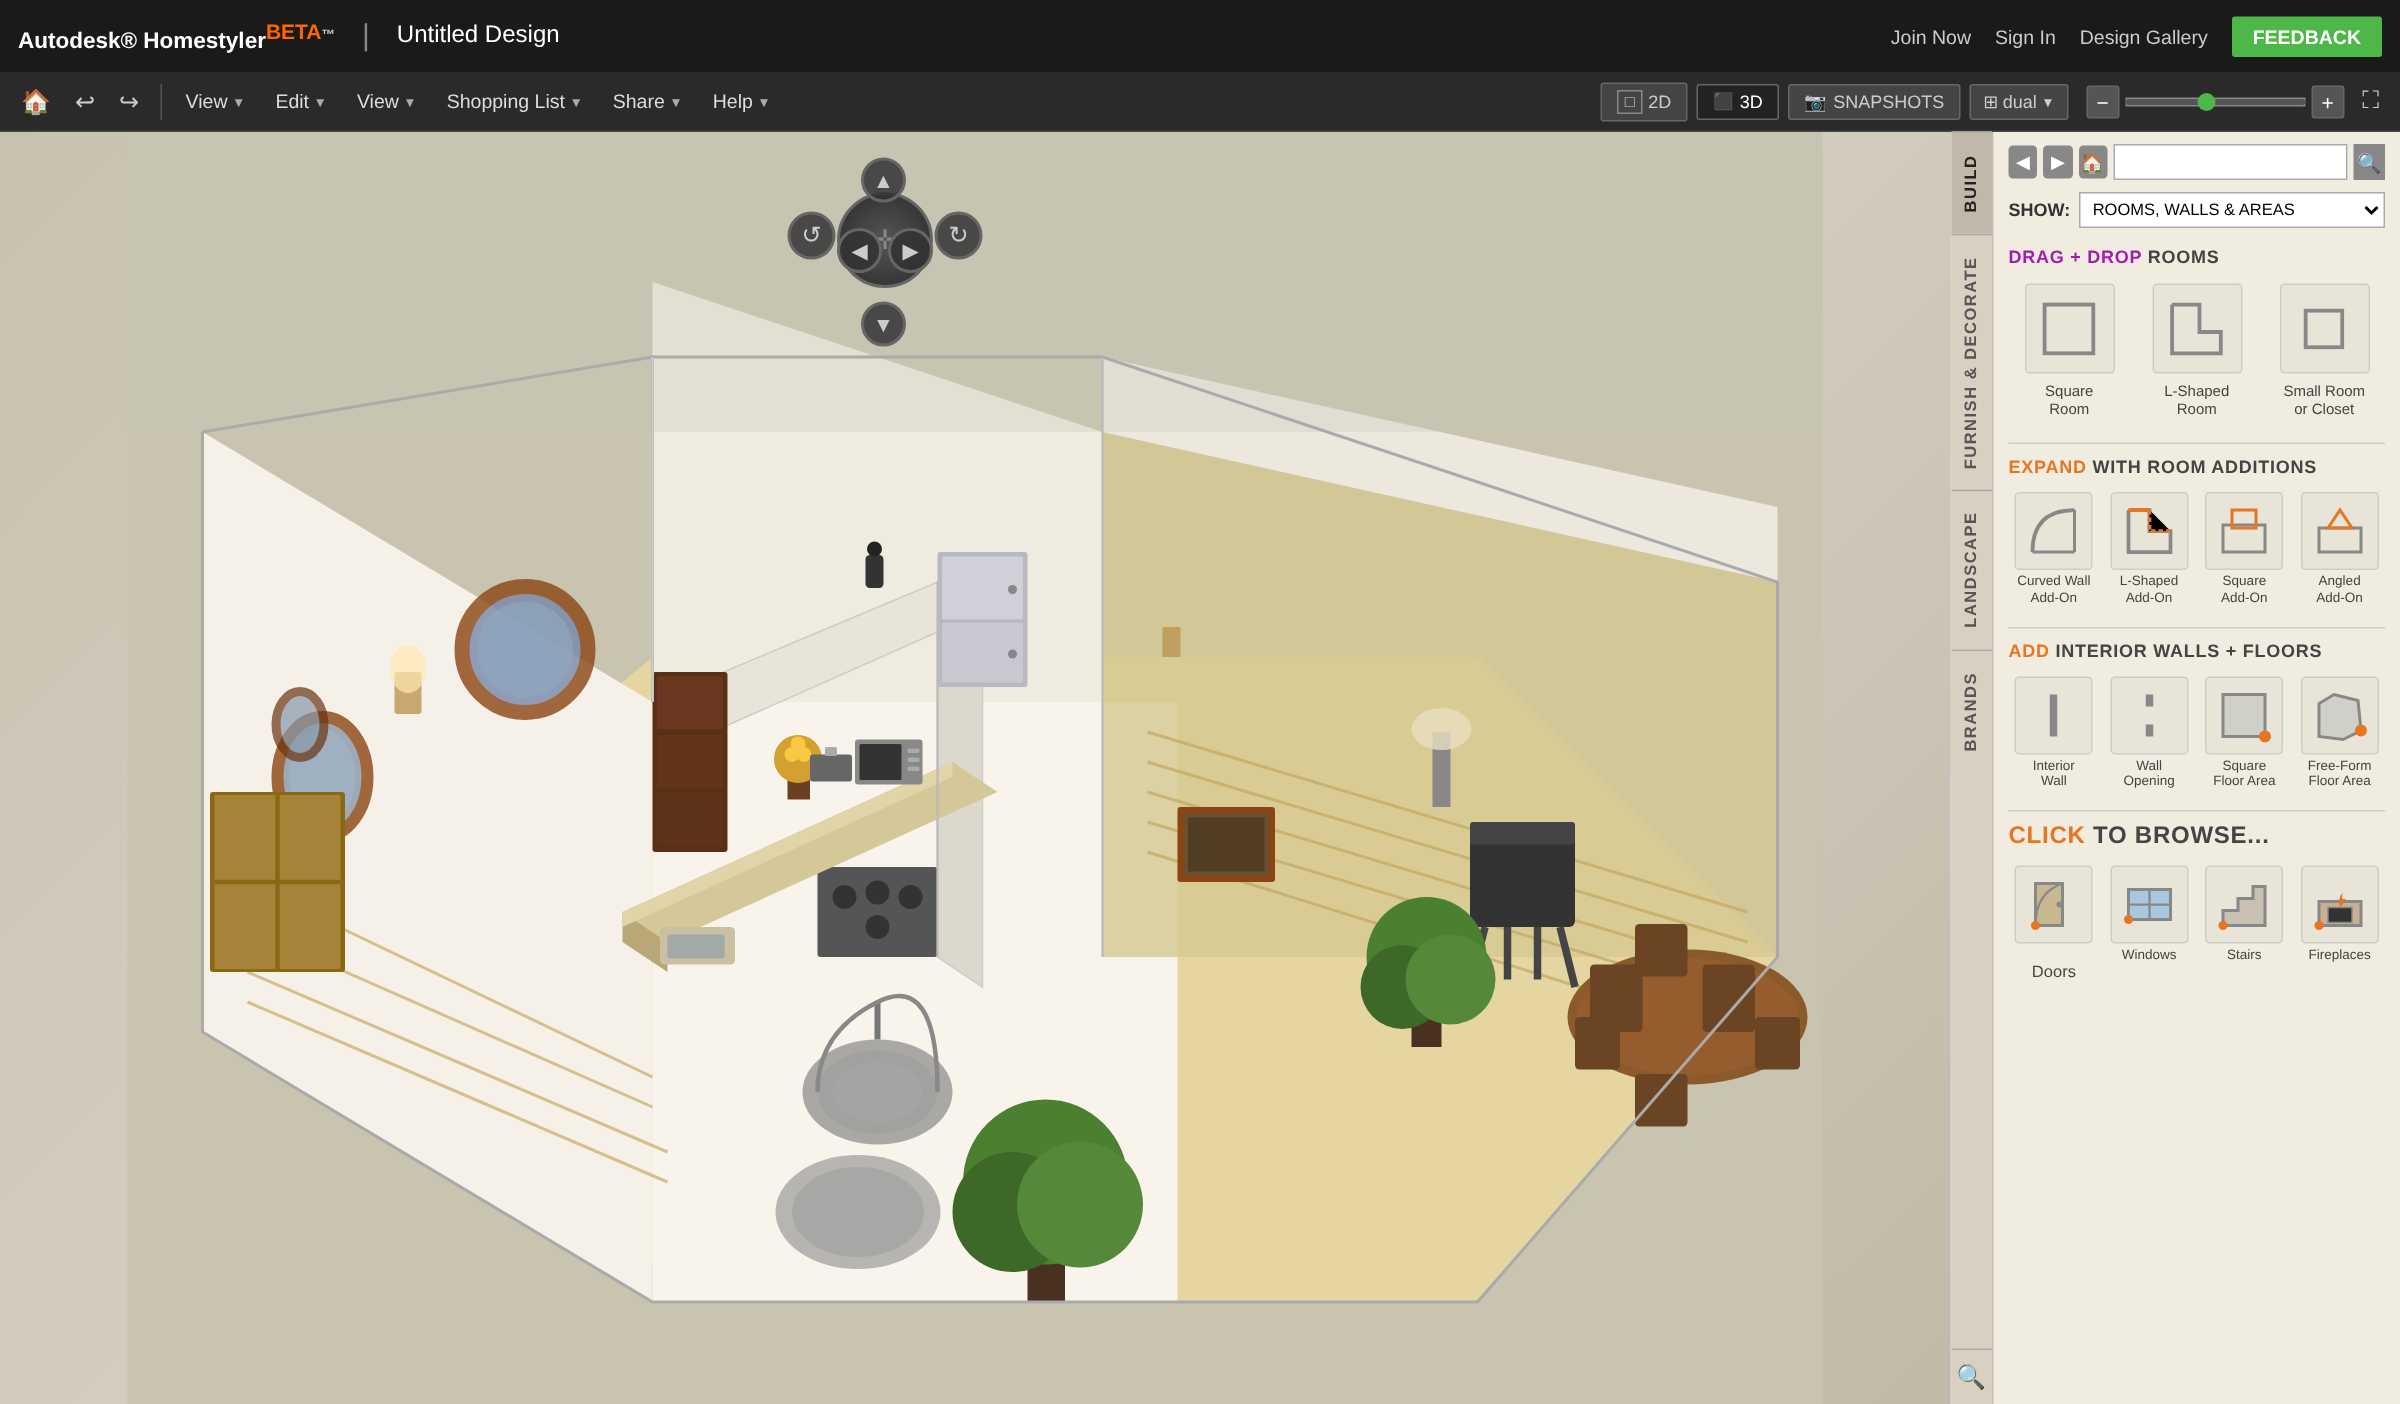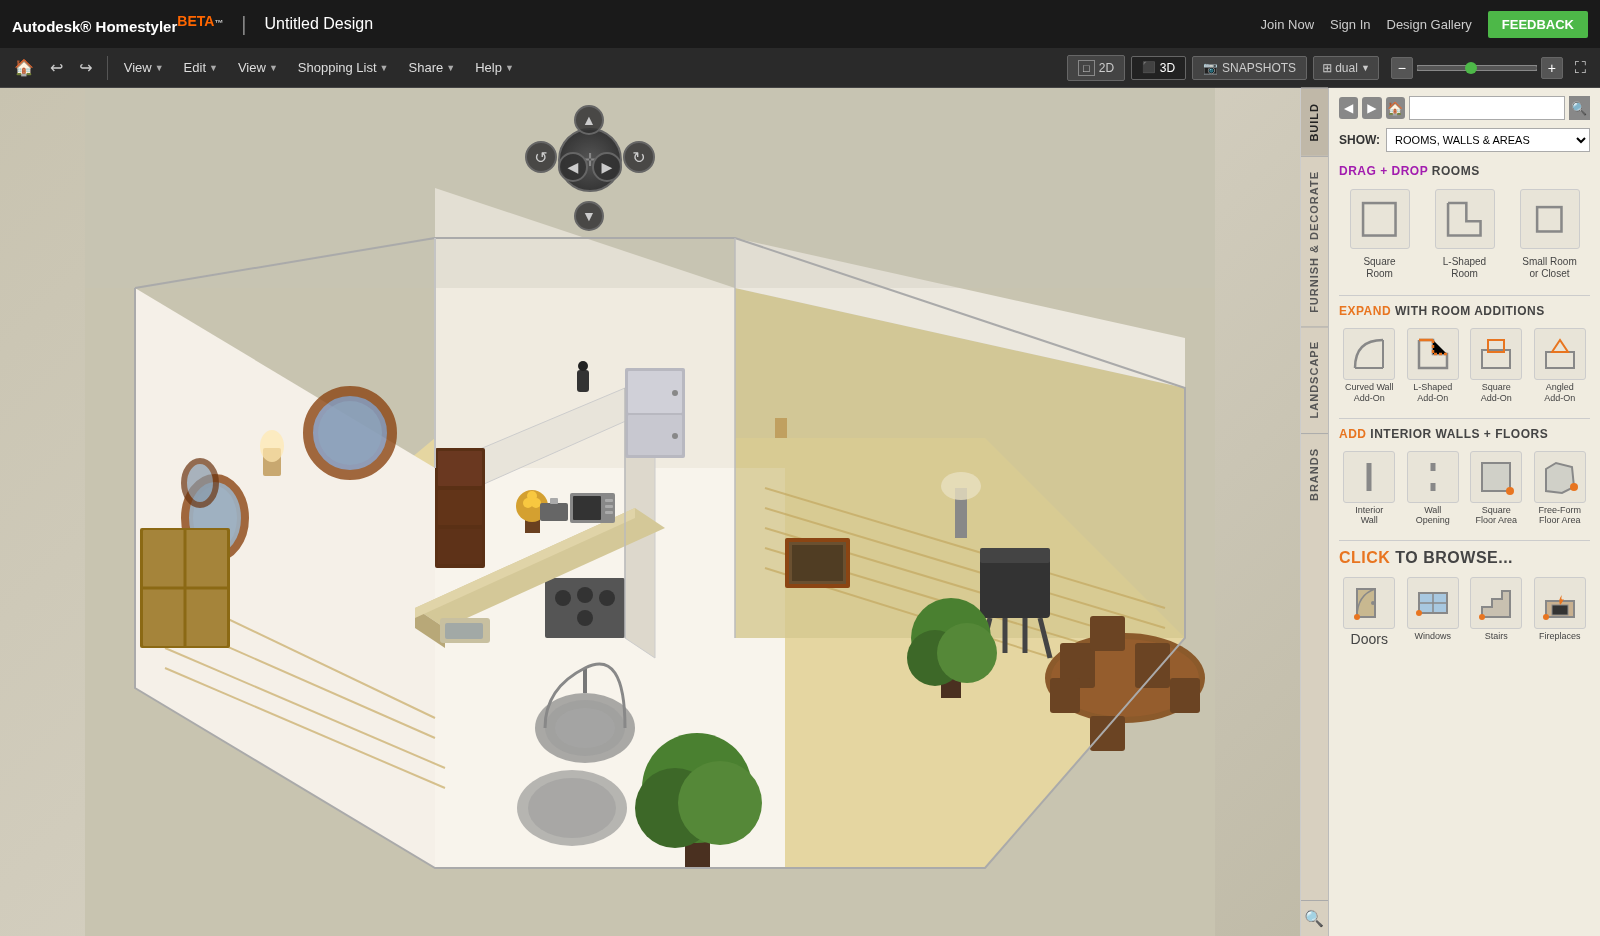--- a/index.html
+++ b/index.html
@@ -665,21 +665,21 @@
 
         <div class="grid-item" style="display:flex;flex-direction:column;align-items:center;cursor:pointer;padding:4px 2px;">
           <div style="width:52px;height:52px;background:#e8e4d8;border:1px solid #ccc;border-radius:3px;display:flex;align-items:center;justify-content:center;">
             <svg width="36" height="36" viewBox="0 0 36 36">
               <rect x="6" y="4" width="18" height="28" fill="#c8b890" stroke="#888" stroke-width="2"></rect>
               <path d="M6,32 Q6,10 24,4" fill="none" stroke="#888" stroke-width="1.5"></path>
               <circle cx="22" cy="18" r="2" fill="#888"></circle>
               <circle cx="6" cy="32" r="3" fill="#e87520"></circle>
             </svg>
           </div>
-          <div style="font-size:14px;color:#444;text-align:left;line-height:1.2;margin-top:2px;">Doors</div>
+          <div style="font-size:11px;color:#444;text-align:left;line-height:1.2;margin-top:13px;">Doors</div>
         </div>
 
         <div class="grid-item" style="display:flex;flex-direction:column;align-items:center;cursor:pointer;padding:4px 2px;">
           <div style="width:52px;height:52px;background:#e8e4d8;border:1px solid #ccc;border-radius:3px;display:flex;align-items:center;justify-content:center;">
             <svg width="36" height="36" viewBox="0 0 36 36">
               <rect x="4" y="8" width="28" height="20" fill="#a8c8e0" stroke="#888" stroke-width="2"></rect>
               <line x1="18" y1="8" x2="18" y2="28" stroke="#888" stroke-width="1.5"></line>
               <line x1="4" y1="18" x2="32" y2="18" stroke="#888" stroke-width="1.5"></line>
               <circle cx="4" cy="28" r="3" fill="#e87520"></circle>
             </svg>

